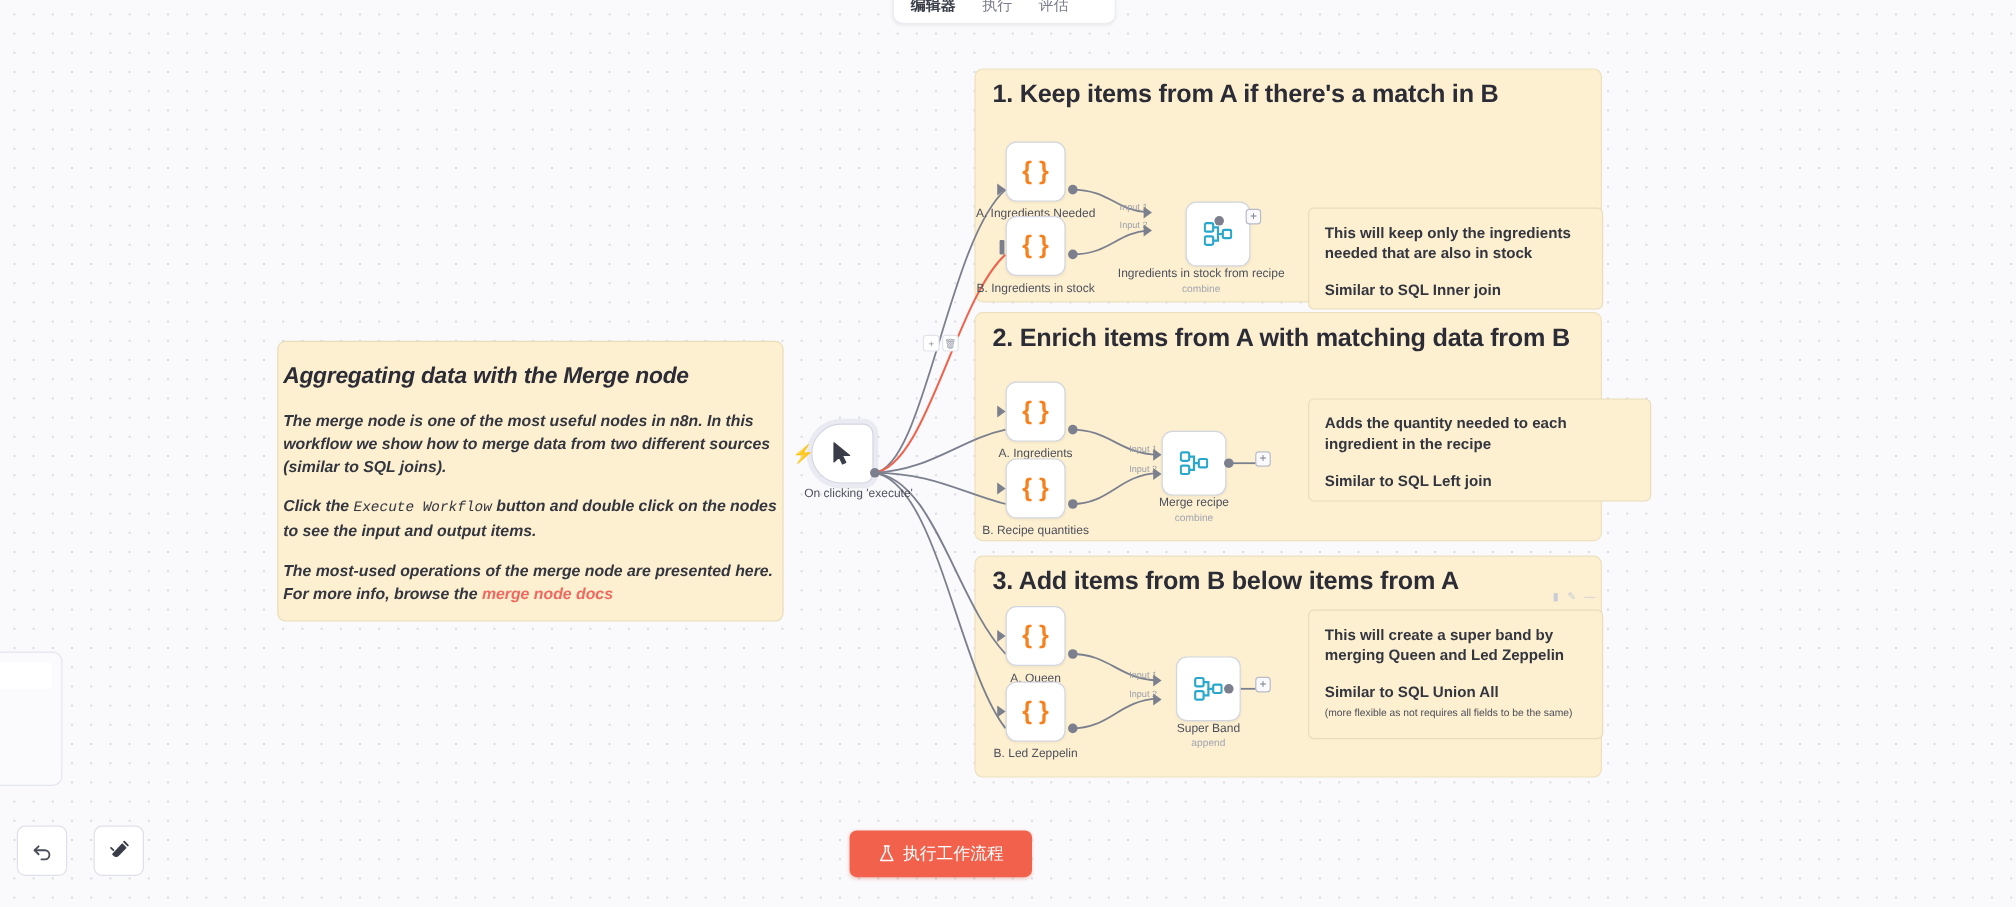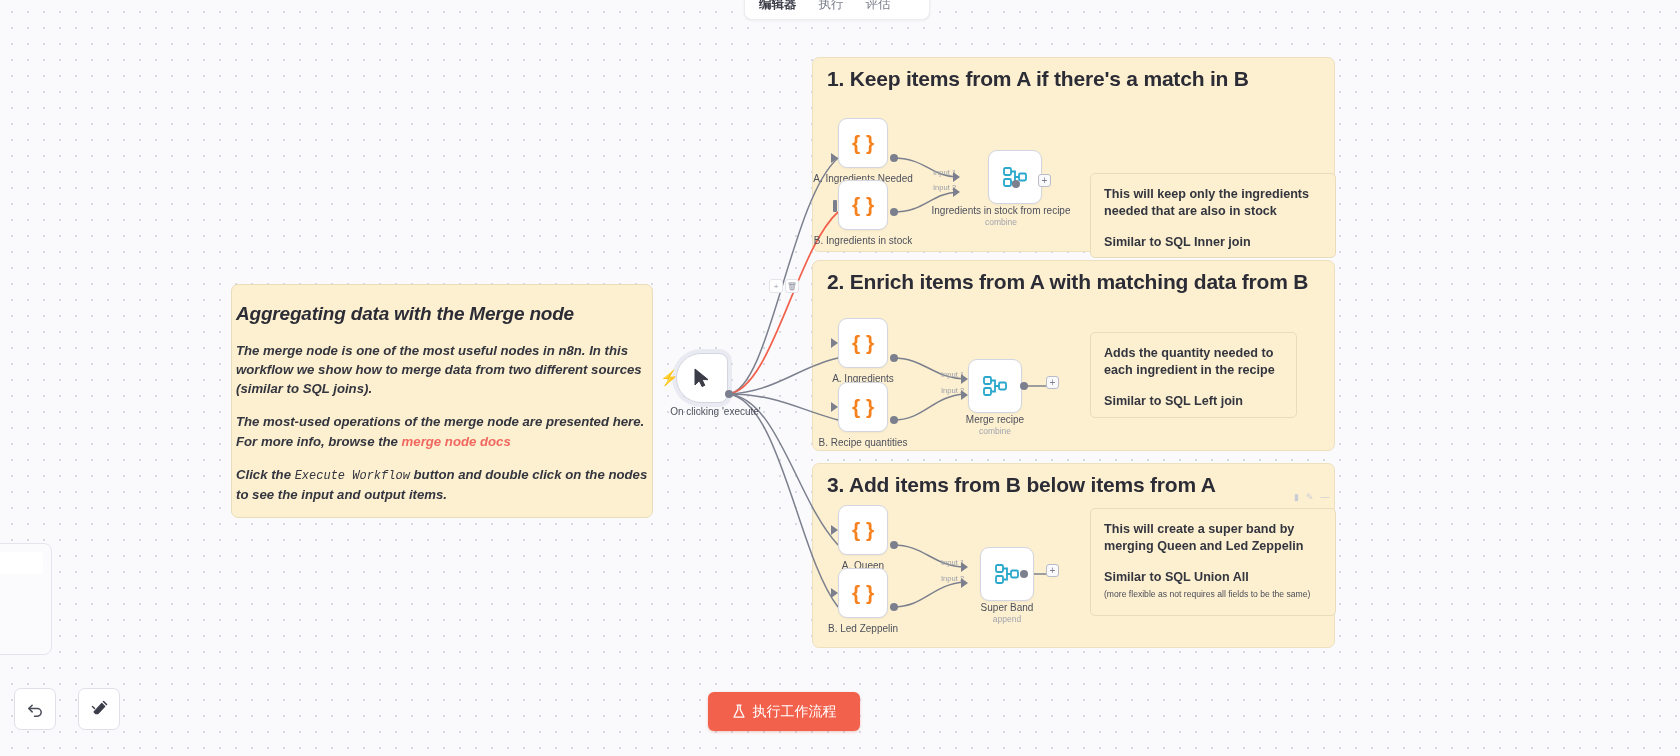--- a/index.html
+++ b/index.html
@@ -93,21 +93,21 @@
     padding:12px 13px;
     z-index:4;
   }
   .anno p {
     font-size:12.6px; line-height:1.35; color:#33353f; font-weight:700;
     margin:0;
   }
   .anno .gap { height:14px; }
   .anno .small { font-size:8.6px; font-weight:400; color:#4a4c57; margin-top:3px; }
   #anno1 { left:1090px; top:129px; width:246px; height:85px;margin-top:44px; }
-  #anno2 { left:1090px; top:332px; width:207px; height:86px; }
+  #anno2 { left:1090px; top:332px; width:286px; height:86px; }
   #anno3 { left:1090px; top:508px; width:246px; height:108px; }
 
   
   .node {
     position:absolute; z-index:10;
   }
   .node-box {
     width:50px; height:50px;
     background:#ffffff;
     border:1.6px solid #d3d6e0;
@@ -248,22 +248,22 @@
     <path d="M893,545 C925,545 932,566 965,567" stroke="#7c808e" stroke-width="1.5" fill="none"></path>
 
     <path d="M893,607 C925,607 932,584 965,582" stroke="#7c808e" stroke-width="1.5" fill="none"></path>
 
     <path d="M1023,574 L1047,574" stroke="#7c808e" stroke-width="1.5" fill="none"></path>
   </svg>
 
   <div id="note-main" class="sticky">
     <div class="sticky-title">Aggregating data with the Merge node</div>
     <p>The merge node is one of the most useful nodes in n8n. In this workflow we show how to merge data from two different sources (similar to SQL joins).</p>
+    <p><span>Click the </span><span class="mono">Execute Workflow</span><span> button and double click on the nodes to see the input and output items.</span></p>
     <p><span>The most-used operations of the merge node are presented here. For more info, browse the </span><span class="lnk">merge node docs</span></p>
-    <p><span>Click the </span><span class="mono">Execute Workflow</span><span> button and double click on the nodes to see the input and output items.</span></p>
   </div>
 
   <div id="group1" class="sticky sticky-group">
     <div class="group-title sticky-title">1. Keep items from A if there's a match in B</div>
   </div>
 
   <div class="node" style="left:838px; top:118px;">
     <div class="node-box">
       <span class="brace">{ }</span>
     </div>
@@ -274,21 +274,21 @@
 
   <div class="node" style="left:838px; top:180px;">
     <div class="node-box">
       <span class="brace">{ }</span>
     </div>
     <div class="node-label">B. Ingredients in stock</div>
   </div>
   <div class="instub" style="left:833px; top:200px;"></div>
   <div class="dot" style="left:890px; top:208px;"></div>
 
-  <div class="node" style="left:960px; top:150px;padding-left:28px;">
+  <div class="node" style="left:960px; top:168px;padding-left:28px;">
     <div class="node-box wide">
       <svg width="24" height="22" viewBox="0 0 24 22">
         <rect x="1" y="2" width="7" height="7" rx="1.4" fill="none" stroke="#29a8cc" stroke-width="1.8"></rect>
         <rect x="1" y="13" width="7" height="7" rx="1.4" fill="none" stroke="#29a8cc" stroke-width="1.8"></rect>
         <rect x="16" y="7.5" width="7" height="7" rx="1.4" fill="none" stroke="#29a8cc" stroke-width="1.8"></rect>
         <path d="M8,5.5 L12,5.5 L12,11 L16,11" fill="none" stroke="#29a8cc" stroke-width="1.8"></path>
         <path d="M8,16.5 L12,16.5 L12,11" fill="none" stroke="#29a8cc" stroke-width="1.8"></path>
       </svg>
     </div>
     <div class="node-label">

